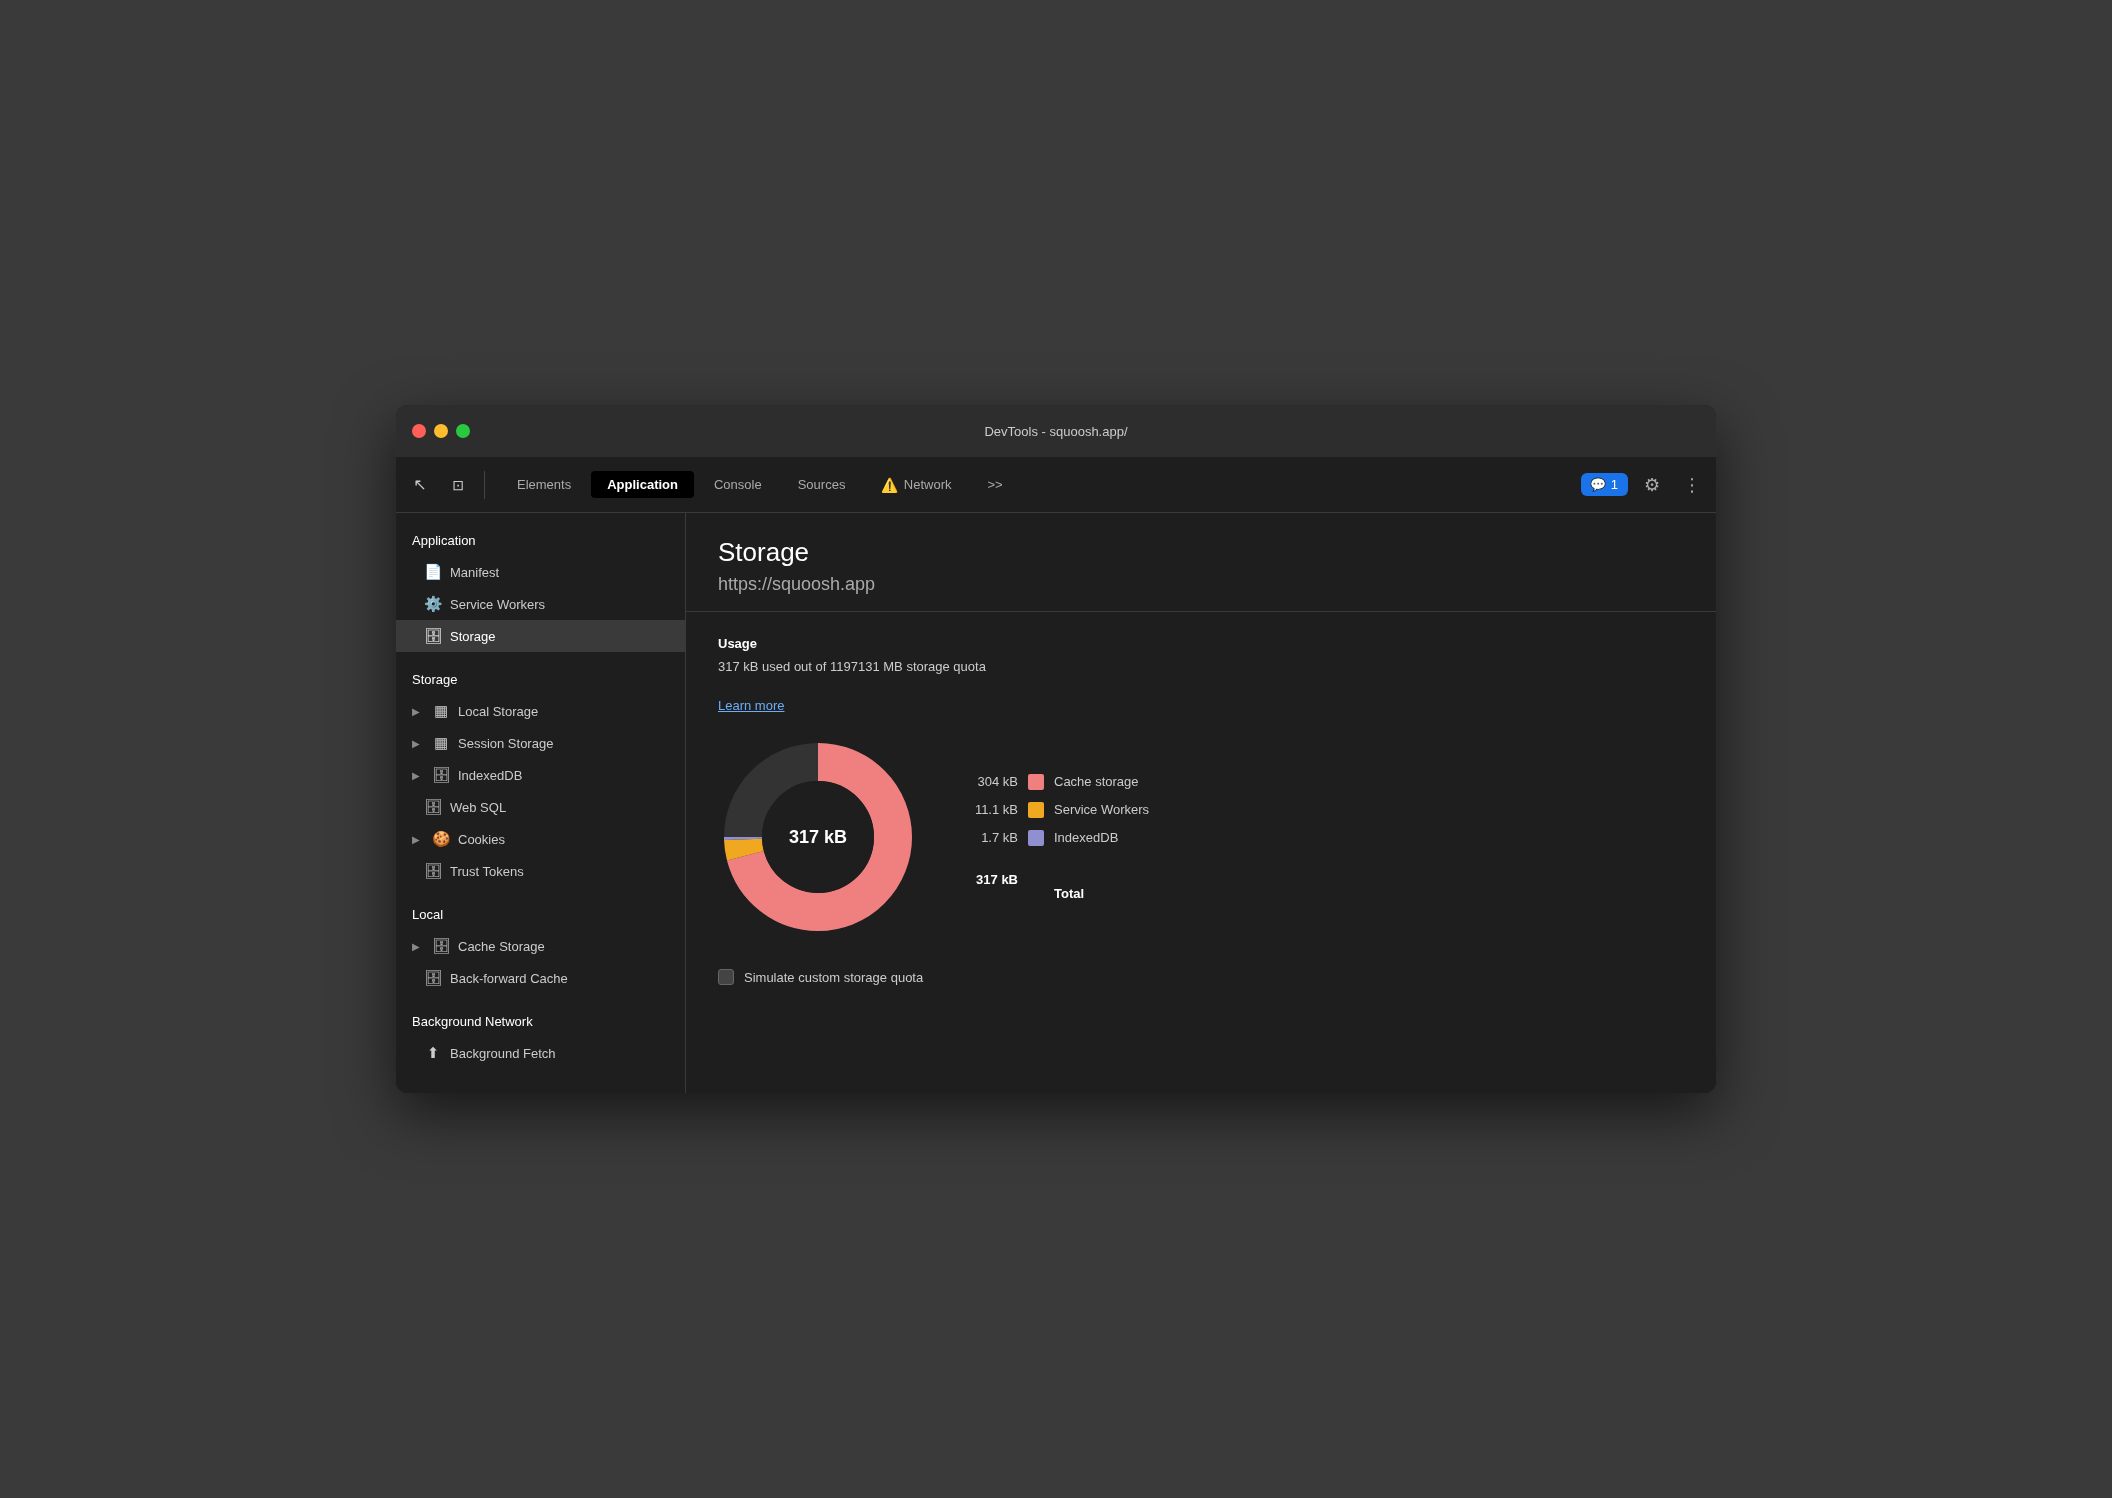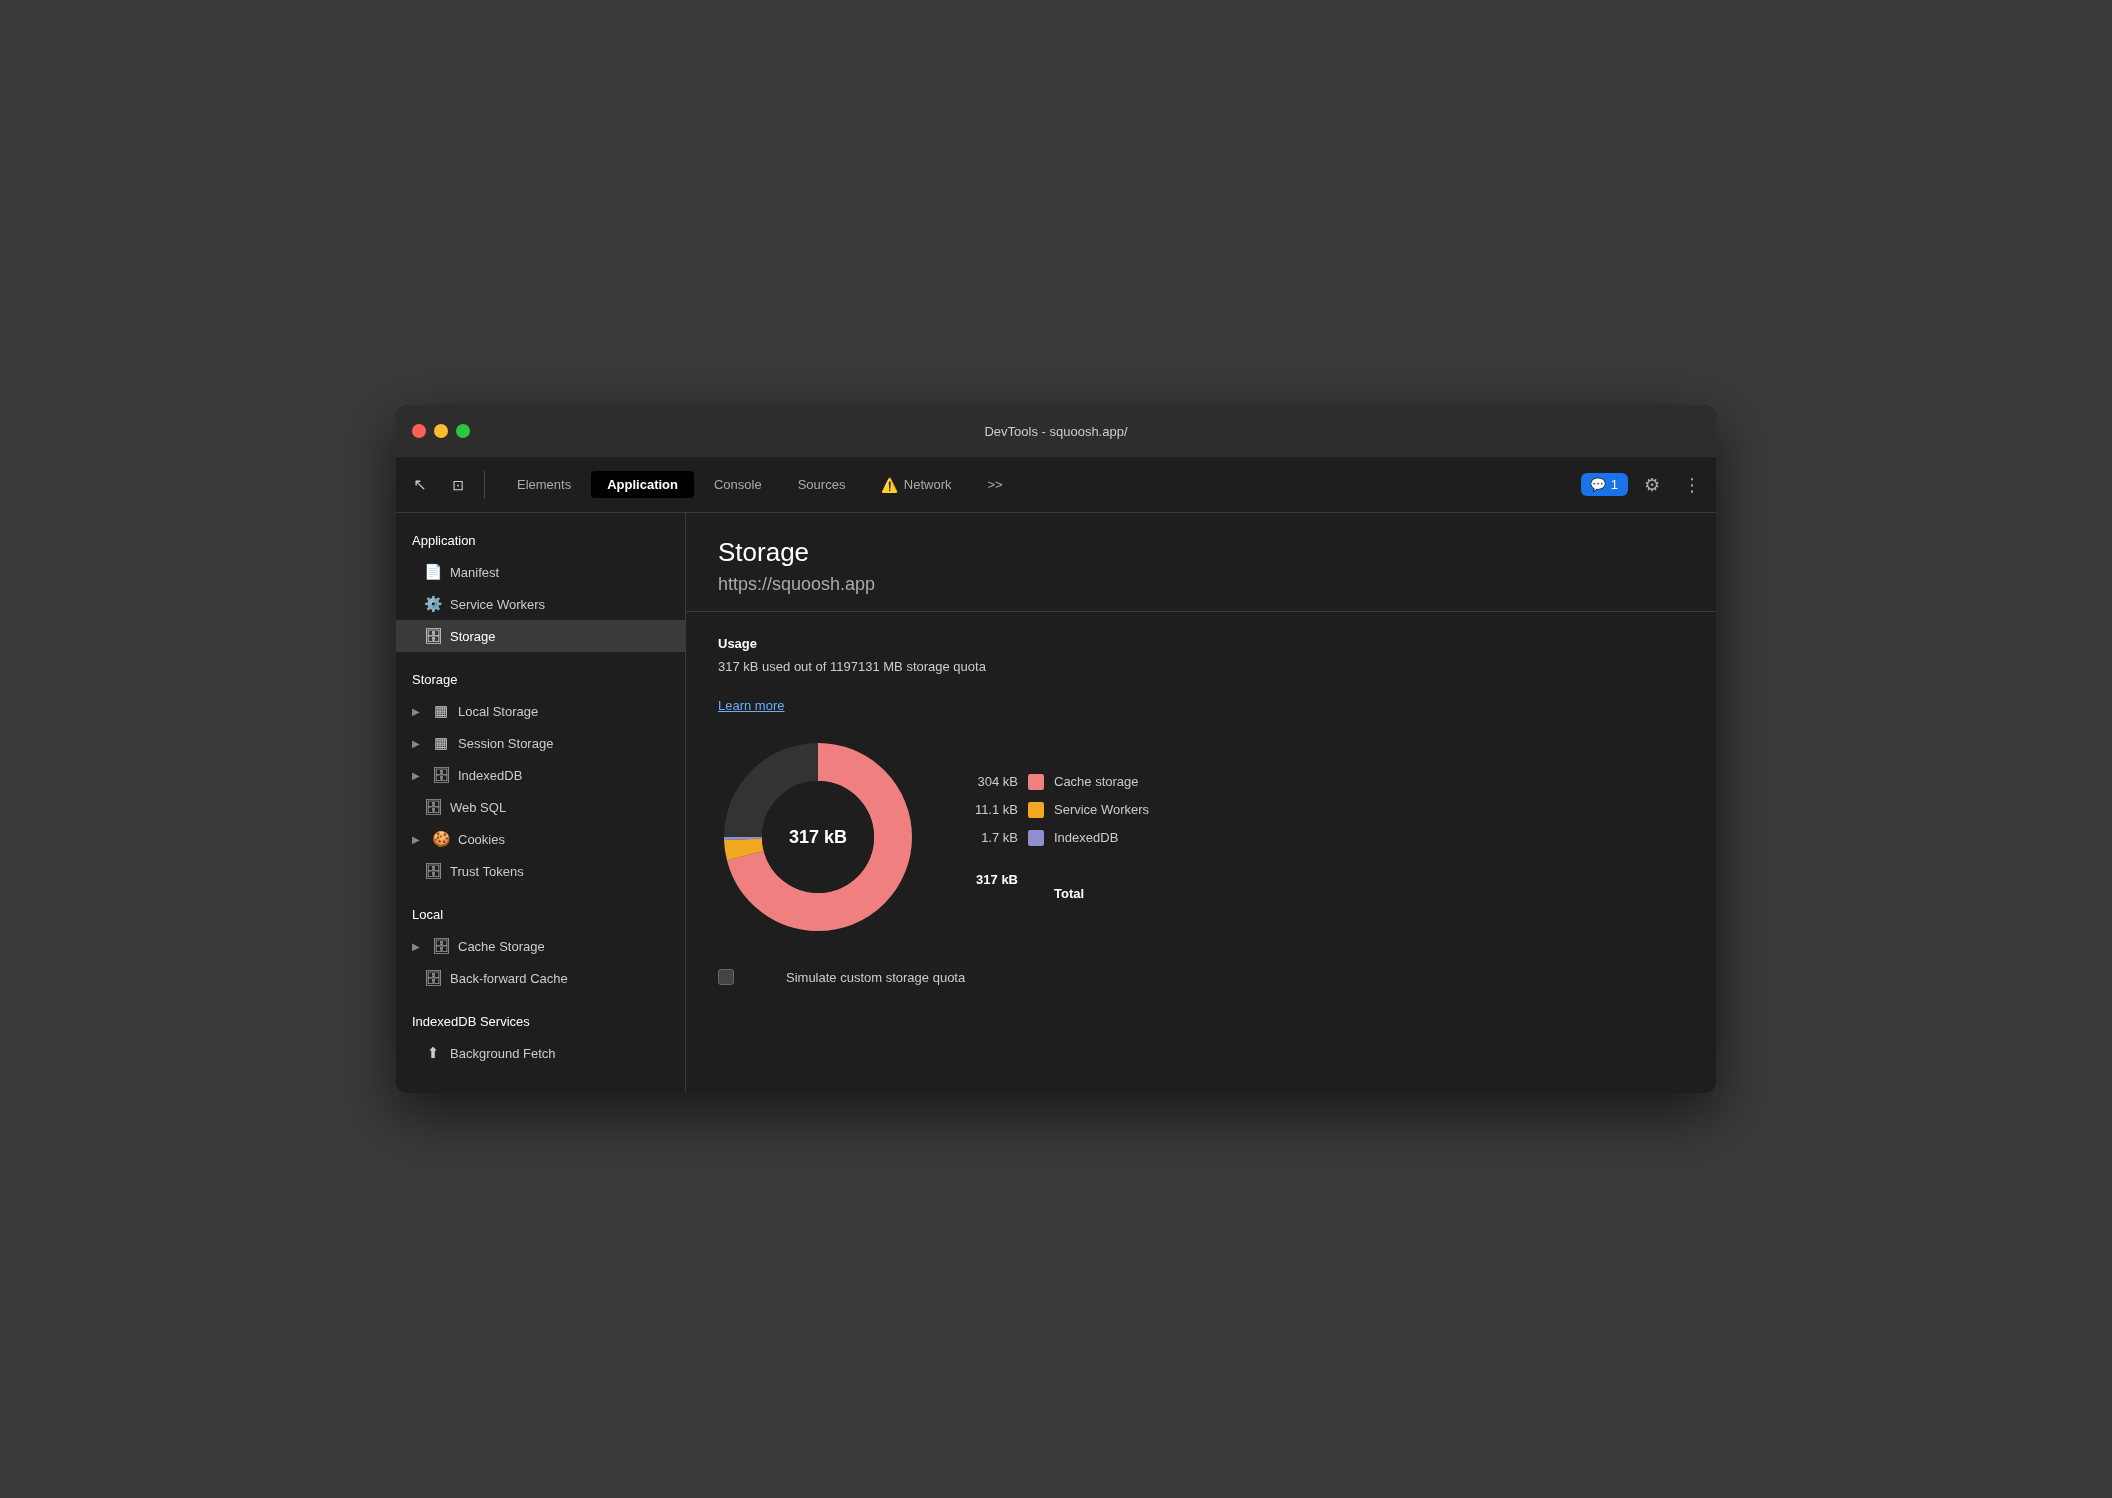--- a/index.html
+++ b/index.html
@@ -293,21 +293,20 @@
       width: 16px;
       height: 16px;
       background: #444;
       border-radius: 3px;
       border: 1px solid #666;
       cursor: pointer;
     }
     .simulate-label {
       color: #ccc;
       font-size: 13px;
-      margin-left: 42px;
     }
     .content-footer {
       padding: 16px 32px;
       border-top: 1px solid #3a3a3a;
       display: flex;
       align-items: center;
       gap: 16px;
     }
     .clear-btn {
       background: #3a3a3a;
@@ -435,21 +434,21 @@
       <div class="sidebar-item-with-arrow">
         <span class="arrow">▶</span>
         <span class="sidebar-item-icon">🗄</span>
         <span>Cache Storage</span>
       </div>
       <div class="sidebar-item">
         <span class="sidebar-item-icon">🗄</span>
         <span>Back-forward Cache</span>
       </div>
 
-      <div class="sidebar-section-label">IndexedDB Services</div>
+      <div class="sidebar-section-label">Background Network</div>
       <div class="sidebar-item">
         <span class="sidebar-item-icon">⬆</span>
         <span>Background Fetch</span>
       </div>
 
     </div>
 
     <div class="content">
       <div class="content-header">
         <div class="content-title">Storage</div>

